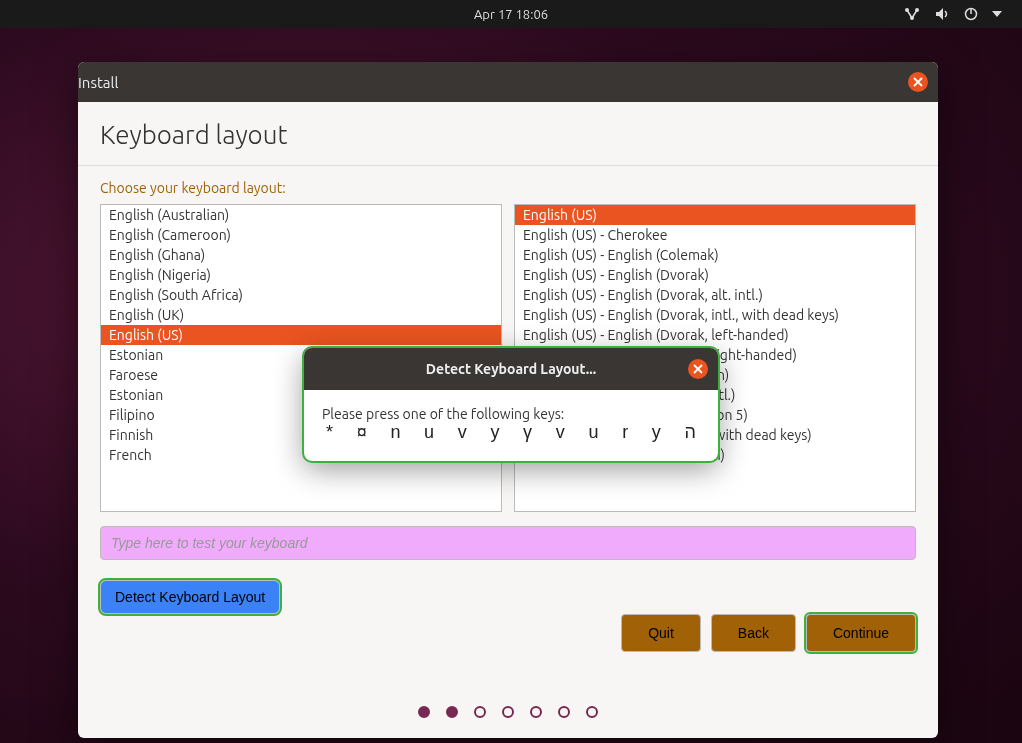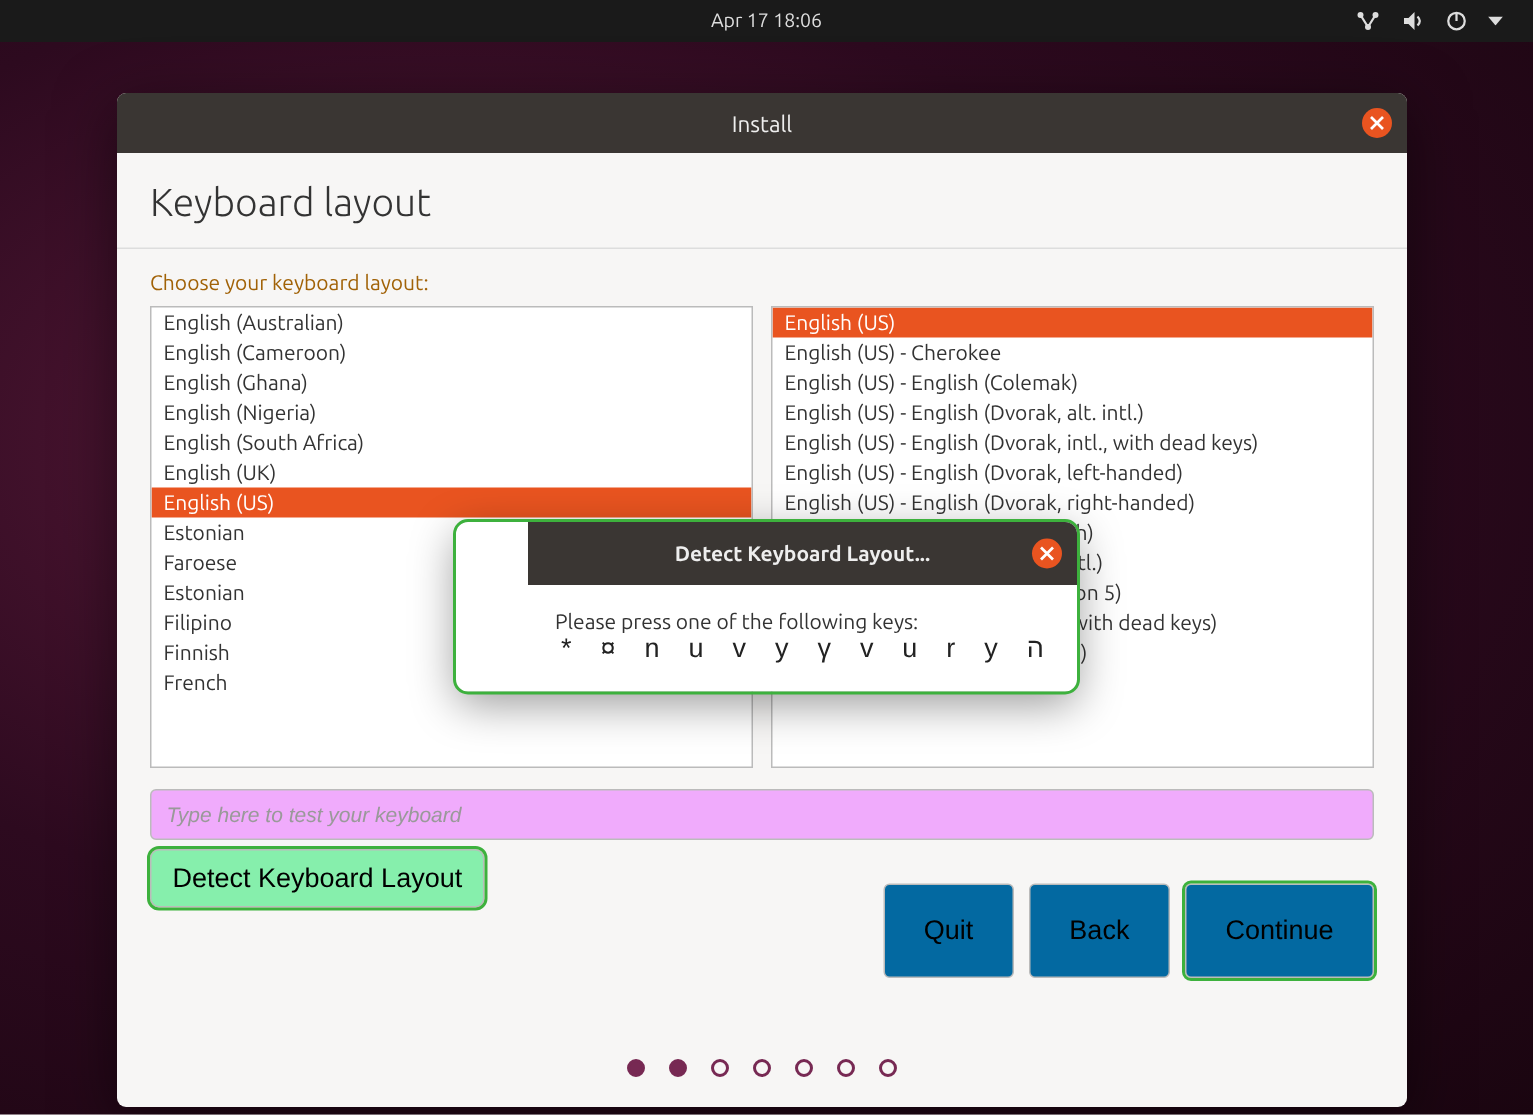--- a/index.html
+++ b/index.html
@@ -18,21 +18,21 @@
   position: absolute; right: 20px; display: flex; gap: 14px; align-items: center;
 }
 .topbar .status-icons span { cursor: pointer; }
 .window {
   position: absolute; left: 78px; top: 62px; width: 860px; height: 676px;
   background: #f7f6f5; border-radius: 6px; overflow: hidden;
   box-shadow: 0 10px 40px rgba(0,0,0,0.5);
 }
 .titlebar {
   height: 40px; background: #3a3633; color: #eee;
-  display: flex; align-items: center; justify-content: center;
+  display: flex; align-items: center; justify-content: flex-start;
   font-size: 15px; position: relative;
 }
 .close-btn {
   position: absolute; right: 10px; top: 10px; width: 20px; height: 20px;
   background: #e95420; border-radius: 50%; display: flex;
   align-items: center; justify-content: center; color: #fff; font-size: 12px;
   cursor: pointer;
 }
 .content { padding: 18px 22px; }
 .page-title { font-size: 26px; font-weight: 300; color: #333; margin-bottom: 16px; }
@@ -45,43 +45,43 @@
 }
 .listbox .item { padding: 2px 8px; cursor: pointer; white-space: nowrap; }
 .listbox .item.selected { background: #e95420; color: #ffffff; }
 .test-input {
   width: 100%; margin-top: 14px; padding: 8px 10px;
   border: 1px solid #bbb; border-radius: 4px; font-size: 14px;
   background: #f0abfc; color: #333;
 }
 .test-input::placeholder { color: #999; font-style: italic; }
 .detect-btn {
-  margin-top: 6px; padding: 8px 14px; font-size: 18px;
-  background: #86efac; border: 1px solid #bbb; border-radius: 4px; cursor: pointer;
+  margin-top: 20px; padding: 8px 14px; font-size: 14px;
+  background: #3b82f6; border: 1px solid #bbb; border-radius: 4px; cursor: pointer;
 }
 .hl-green { outline: 2px solid #3db13d; border-radius: 6px; }
 .nav-buttons {
   position: absolute; right: 22px; bottom: 86px; display: flex; gap: 10px;
 }
 .nav-buttons button {
-  padding: 20px 26px; font-size: 18px;
-  background: #0369a1; border: 1px solid #bbb; border-radius: 4px; cursor: pointer;
+  padding: 10px 26px; font-size: 14px;
+  background: #a16207; border: 1px solid #bbb; border-radius: 4px; cursor: pointer;
 }
 .dots {
   position: absolute; bottom: 20px; left: 0; right: 0;
   display: flex; justify-content: center; gap: 16px;
 }
 .dot { width: 12px; height: 12px; border: 2px solid #772953; border-radius: 50%; }
 .dot.filled { background: #772953; }
 .modal {
   position: absolute; left: 304px; top: 348px; width: 414px;
   background: #fff; border-radius: 8px; overflow: hidden;
   box-shadow: 0 8px 30px rgba(0,0,0,0.4);
 }
-.hl-modal { outline: 2px solid #3db13d; padding-left: 48px; }
+.hl-modal { outline: 2px solid #3db13d; }
 .modal-title {
   height: 42px; background: #3a3633; color: #eee;
   display: flex; align-items: center; justify-content: center;
   font-size: 14px; font-weight: bold; position: relative;
 }
 .modal-title .close-btn { right: 10px; top: 11px; }
 .modal-body { padding: 16px 18px 18px; }
 .modal-body .msg { font-size: 14px; color: #333; }
 .keys { display: flex; justify-content: space-between; font-size: 18px; color: #222; padding: 0 4px; }
 .keys span { font-family: sans-serif; }
@@ -151,20 +151,21 @@
           <div class="item">Faroese</div>
           <div class="item">Estonian</div>
           <div class="item">Filipino</div>
           <div class="item">Finnish</div>
           <div class="item">French</div>
         </div>
       <div class="listbox" id="right-list">
           <div class="item selected">English (US)</div>
           <div class="item">English (US) - Cherokee</div>
           <div class="item">English (US) - English (Colemak)</div>
+          <div class="item">English (US) - English (Dvorak)</div>
           <div class="item">English (US) - English (Dvorak, alt. intl.)</div>
           <div class="item">English (US) - English (Dvorak, intl., with dead keys)</div>
           <div class="item">English (US) - English (Dvorak, left-handed)</div>
           <div class="item">English (US) - English (Dvorak, right-handed)</div>
           <div class="item">English (US) - English (Macintosh)</div>
           <div class="item">English (US) - English (US, alt. intl.)</div>
           <div class="item">English (US) - English (US, euro on 5)</div>
           <div class="item">English (US) - English (US, intl., with dead keys)</div>
           <div class="item">English (US) - English (Workman)</div>
         </div>

